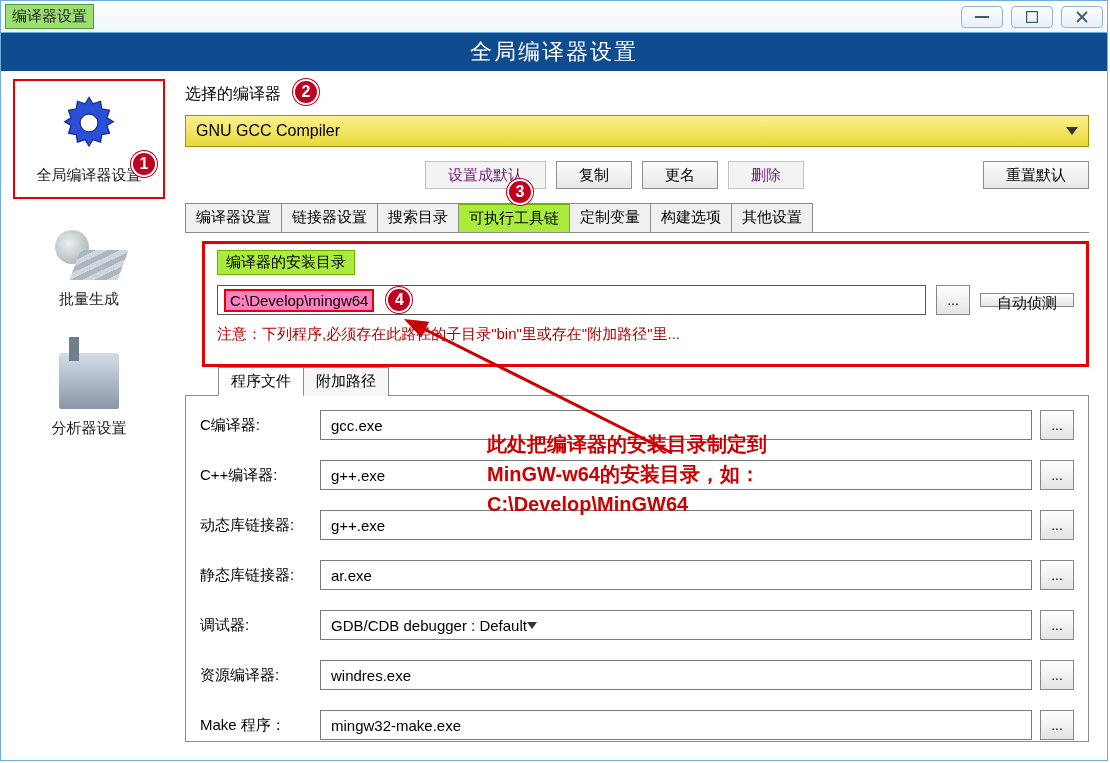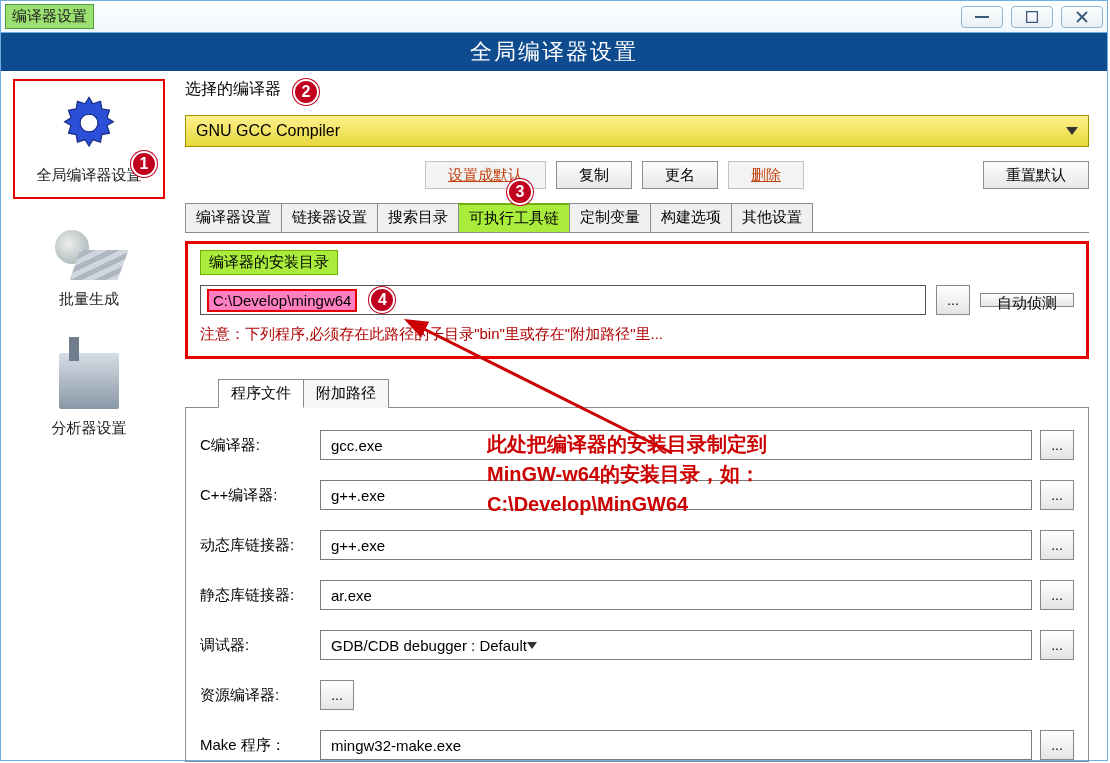--- a/index.html
+++ b/index.html
@@ -20,47 +20,47 @@
 .side-icon { display:block; margin: 4px auto 8px; }
 .gear-icon svg { width:64px; height:64px; }
 .anal-icon { width:60px; height:56px; background: linear-gradient(#d5dee6,#8a97a6); margin: 6px auto 10px; position:relative; border-radius:2px; }
 .anal-icon:before { content:""; position:absolute; left:10px; top:-16px; width:10px; height:24px; background:#6f7d8c; }
 .batch-icon { width:68px; height:50px; margin:6px auto 10px; position:relative; }
 .batch-icon .g { position:absolute; width:34px; height:34px; border-radius:50%; background: radial-gradient(circle at 40% 40%, #eee, #9aa); left:0; top:0; }
 .batch-icon .p { position:absolute; right:0; bottom:0; width:48px; height:30px; background: repeating-linear-gradient(-30deg,#cfd6dd 0 6px,#aeb6bf 6px 12px); transform: skewX(-20deg); }
 
 .main { flex:1; padding: 8px 18px 0 8px; position:relative; }
 
-.row-label { font-size:16px; margin-bottom: 10px; display:flex; align-items:flex-start; gap:12px; }
+.row-label { font-size:16px; margin-bottom: 10px; display:flex; align-items:flex-end; gap:12px; }
 .compiler-select { width: 100%; height: 32px; background: linear-gradient(#fdf08e,#e8d93b); border: 1px solid #a39200; padding: 0 10px; font-size: 16px; display:flex; align-items:center; justify-content:space-between; cursor:pointer; }
 .compiler-select .tri { border-left:6px solid transparent; border-right:6px solid transparent; border-top:8px solid #333; }
 
 .btn-row { display:flex; gap:10px; margin: 14px 0 14px 0; justify-content:flex-start; padding-left: 240px; }
 .btn { height:28px; border:1px solid #8f8f8f; background: linear-gradient(#fdfdfd,#e7e7e7); font-size:15px; padding: 0 22px; cursor:pointer; white-space:nowrap; }
-.btn.disabled { color:#c2410c; border-color:#c2c2c2; background:#f3f3f3;text-decoration:underline; }
+.btn.disabled { color:#701a75; border-color:#c2c2c2; background:#f3f3f3; }
 .btn.reset { margin-left:auto; }
 
 .tabs { display:flex; border-bottom:1px solid #8c8c8c; margin-top: 4px; }
 .tab { border:1px solid #8c8c8c; border-bottom:none; background:#f0f0f0; padding:4px 10px; font-size:15px; margin-right:-1px; cursor:pointer; }
 .tab.active { background:#a9ec3b; font-weight:normal; border-top:2px solid #6fb000; }
 
-.install-box { border:3px solid #e60000; margin-top:8px; padding:10px 12px 12px; position:relative; }
+.install-box { border:3px solid #e60000; margin-top:8px; padding:10px 12px 20px; position:relative;margin-left:17px; }
 .grp-label-wrap { position:relative; margin: -4px 0 10px 0; }
 .grp-label { display:inline-block; background:#a9ec3b; border:1px solid #6fb000; padding:2px 8px; font-size:15px; }
 .path-row { display:flex; align-items:center; gap:10px; }
 .path-input { flex:1; height:30px; border:1px solid #555; padding:0 8px; font-size:15px; display:flex; align-items:center; background:#fff; }
 .path-input .hl { background:#ff7fc2; outline:2px solid #e60000; padding:1px 4px; color:#000; }
 .dots-btn { width:34px; height:30px; border:1px solid #888; background:linear-gradient(#fff,#e4e4e4); font-size:14px; cursor:pointer; }
 .auto-btn { height:14px; border:1px solid #888; background:linear-gradient(#fff,#e4e4e4); font-size:15px; padding:0 16px; cursor:pointer; }
 .note { color:#b00000; font-size:15px; margin-top:10px; }
 
-.subtabs { display:flex; margin-top:20px;padding-left:33px; }
+.subtabs { display:flex; margin-top:0;padding-left:33px; }
 .subtab { border:1px solid #8c8c8c; border-bottom:none; background:#f6f6f6; padding:4px 12px; font-size:15px; margin-right:-1px; cursor:pointer; }
 .subtab.active { background:#fff; border-bottom:1px solid #fff; position:relative; z-index:1; }
-.sub-panel { border:1px solid #8c8c8c; padding:22px 14px 0; margin-top:-1px; }
+.sub-panel { border:1px solid #8c8c8c; padding:14px 14px 0; margin-top:-1px; }
 
 .form-row { display:flex; align-items:center; gap:8px; margin-bottom:20px; }
 .form-label { width:112px; font-size:15px; white-space:nowrap; }
 .form-input { flex:1; height:30px; border:1px solid #7a7a7a; padding:0 10px; font-size:15px; display:flex; align-items:center; justify-content:flex-start; background:#fff; }
 .form-input .tri { border-left:5px solid transparent; border-right:5px solid transparent; border-top:7px solid #333; }
 
 .annot-badge { width:26px; height:26px; border-radius:50%; background:#c1001f; color:#fff; display:inline-flex; align-items:center; justify-content:center; font-weight:bold; font-size:16px; border:2px solid #fff; box-shadow:0 0 0 1px #c1001f; }
 .abs { position:absolute; }
 .annot-text { color:#cc0000; font-size:20px; font-weight:bold; line-height:1.5; pointer-events:none; }
 
@@ -198,20 +198,23 @@
         <div class="form-row">
           <div class="form-label">调试器:</div>
           <div class="form-input">
               <span>GDB/CDB debugger : Default</span>
               <span class="tri"></span>
             </div>
           <button class="dots-btn">...</button>
         </div>
         <div class="form-row">
           <div class="form-label">资源编译器:</div>
+          <div class="form-input">
+              <span>windres.exe</span>
+            </div>
           <button class="dots-btn">...</button>
         </div>
         <div class="form-row" style="margin-bottom:1px;">
           <div class="form-label">Make 程序：</div>
           <div class="form-input">
               <span>mingw32-make.exe</span>
             </div>
           <button class="dots-btn">...</button>
         </div>
       </div>

